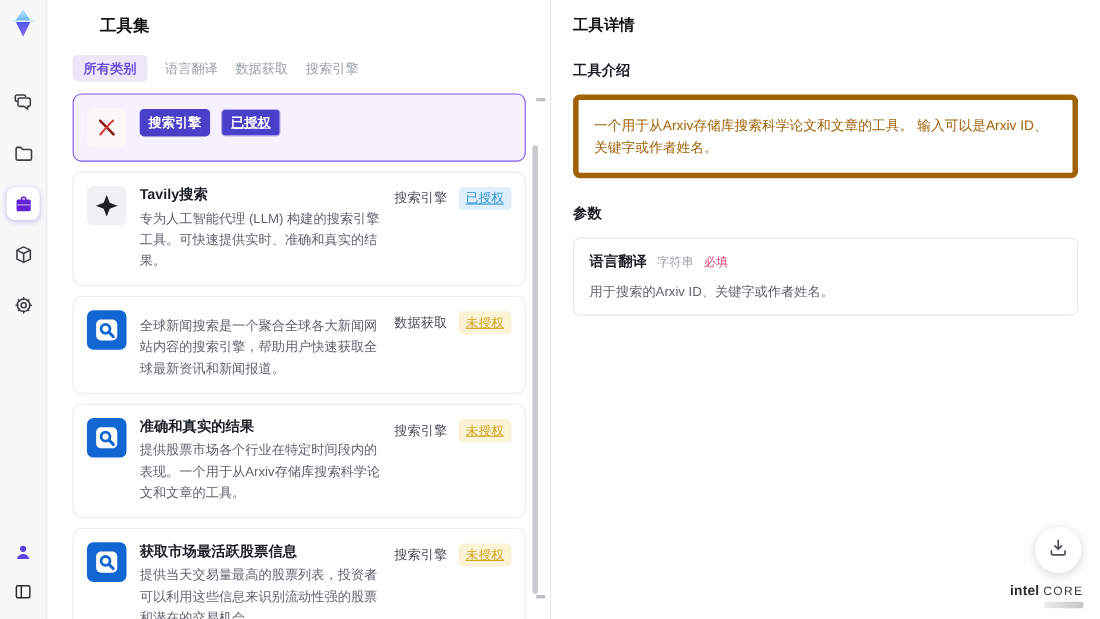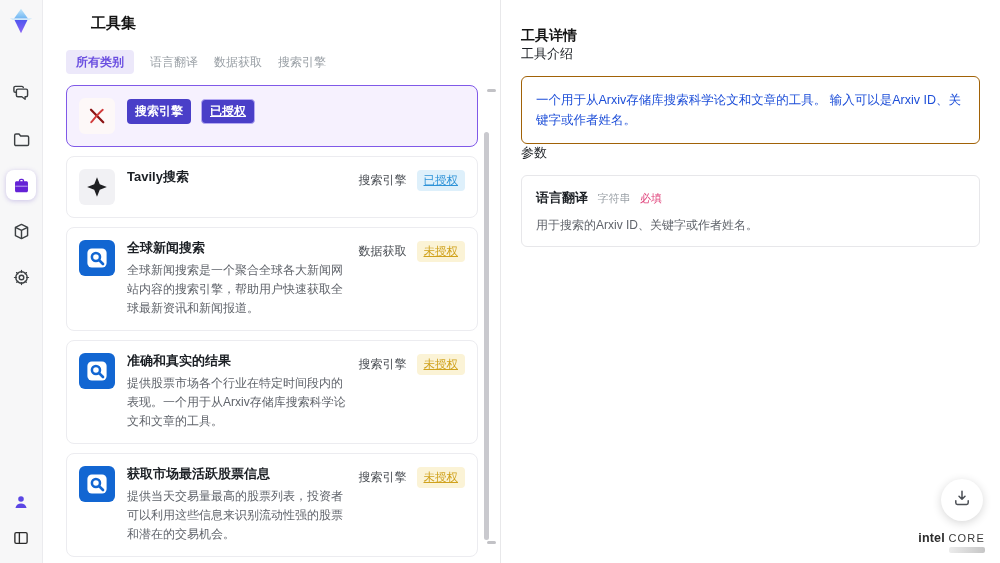--- a/index.html
+++ b/index.html
@@ -48,25 +48,25 @@
   .st-auth{background:#def0fb;color:#2f93d8;}
   .st-unauth{background:#fbf3d6;color:#d0a21d;}
   .card.selected .category{background:#4a3fc8;color:#fff;padding:4px 8px;border-radius:4px;font-weight:bold;}
   .card.selected .status{background:#4a3fc8;color:#fff;border:1px solid #b5aaf3;padding:3px 8px;font-weight:bold;font-size:12px;}
   .scroll-thumb{position:absolute;right:11px;top:132px;width:5px;height:408px;background:#c9c9ce;border-radius:3px;cursor:pointer;}
   .scroll-dash{position:absolute;right:4px;width:9px;height:3px;background:#c2c2c6;border-radius:2px;}
   .scroll-dash.top{top:89px;}
   .scroll-dash.bottom{top:541px;}
 
   
-  .detail-panel{flex:1;border-left:1px solid #e8e8ea;padding:27px 20px 0 20px;box-sizing:border-box;background:#fff;}
+  .detail-panel{flex:1;border-left:1px solid #e8e8ea;padding:14px 20px 0 20px;box-sizing:border-box;background:#fff;}
   .detail-title{font-size:14px;font-weight:bold;color:#141414;}
-  .section-heading{font-size:13px;font-weight:normal;color:#1b1f24;}
-  .intro-box{margin-top:13px;border:1px solid #a16207;border-radius:6px;padding:13px 14px;
-    font-size:12.5px;color:#1d4ed8;line-height:1.6;}
+  .section-heading{font-size:13px;font-weight:bold;color:#1b1f24;margin-top:23px;}
+  .intro-box{margin-top:13px;border:5px solid #a16207;border-radius:6px;padding:13px 14px;
+    font-size:12.5px;color:#a16207;line-height:1.6;}
   .param-card{margin-top:13px;border:1px solid #e7e7ea;border-radius:6px;padding:12px 14px;}
   .param-name{font-size:13px;font-weight:bold;color:#1b1f24;}
   .param-type{font-size:11px;color:#9aa0a6;margin-left:5px;}
   .param-required{font-size:11px;color:#e0447c;margin-left:5px;}
   .param-desc{font-size:12px;color:#60646b;margin-top:9px;line-height:1.5;}
 
   
   .fab{position:absolute;right:17px;bottom:42px;width:42px;height:42px;border-radius:50%;
     background:#fff;box-shadow:0 2px 10px rgba(0,0,0,.16);display:flex;align-items:center;
     justify-content:center;cursor:pointer;z-index:6;}
@@ -183,36 +183,36 @@
     </div>
   </div>
         <div class="card">
     <div class="icon-box ic-tavily">
             <svg viewBox="0 0 20 20" fill="#1f2023">
               <path d="M10 1.8l2.3 5.9 5.9 2.3-5.9 2.3-2.3 5.9-2.3-5.9-5.9-2.3 5.9-2.3z"></path>
             </svg>
           </div>
     <div class="card-text">
       <div class="card-title">Tavily搜索</div>
+      <div class="card-desc">专为人工智能代理 (LLM) 构建的搜索引擎工具。可快速提供实时、准确和真实的结果。</div>
     </div>
     <div class="card-meta">
       <span class="category">搜索引擎</span>
       <span class="status st-auth">已授权</span>
     </div>
   </div>
         <div class="card">
     <div class="icon-box ic-news-search">
             <svg viewBox="0 0 20 20">
               <rect x="3.6" y="3.6" width="12.8" height="12.8" rx="3" fill="#fff"></rect>
               <circle cx="9.3" cy="9.3" r="2.7" fill="none" stroke="#1266d2" stroke-width="1.7"></circle>
               <path d="M11.4 11.4l2.6 2.6" stroke="#1266d2" stroke-width="1.8" stroke-linecap="round"></path>
             </svg>
           </div>
     <div class="card-text">
-      <div class="card-title">全球新闻搜索</div>
       <div class="card-desc">全球新闻搜索是一个聚合全球各大新闻网站内容的搜索引擎，帮助用户快速获取全球最新资讯和新闻报道。</div>
     </div>
     <div class="card-meta">
       <span class="category">数据获取</span>
       <span class="status st-unauth">未授权</span>
     </div>
   </div>
         <div class="card">
     <div class="icon-box ic-news-search">
             <svg viewBox="0 0 20 20">

